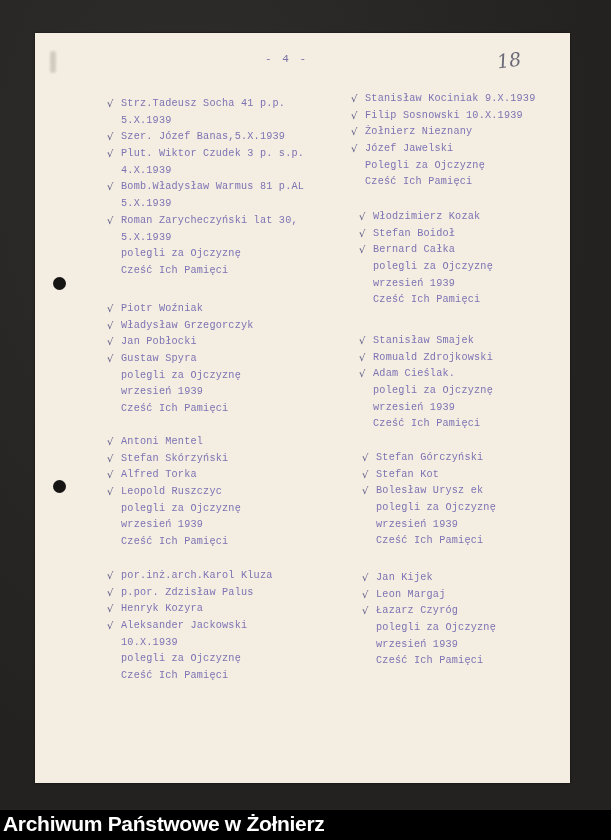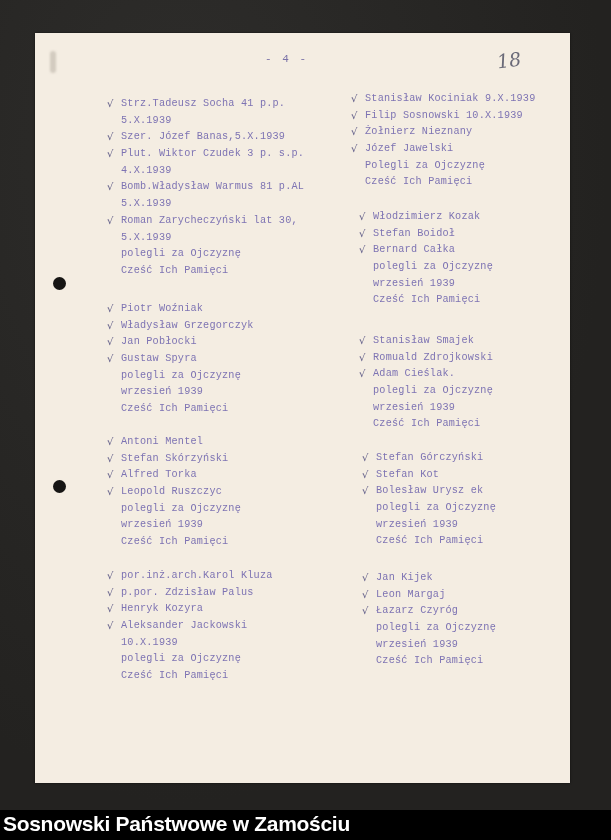--- a/index.html
+++ b/index.html
@@ -71,13 +71,13 @@
   <div class="typed" style="left:86px; top:535px;"><span class="line"><span class="check">√</span><span>por.inż.arch.Karol Kluza</span></span><span class="line"><span class="check">√</span><span>p.por. Zdzisław Palus</span></span><span class="line"><span class="check">√</span><span>Henryk Kozyra</span></span><span class="line"><span class="check">√</span><span>Aleksander Jackowski</span></span><span class="line"><span>10.X.1939</span></span><span class="line"><span>polegli za Ojczyznę</span></span><span class="line"><span>Cześć Ich Pamięci</span></span></div>
 
   <div class="typed" style="left:330px; top:58px;"><span class="line"><span class="check">√</span><span>Stanisław Kociniak 9.X.1939</span></span><span class="line"><span class="check">√</span><span>Filip Sosnowski 10.X.1939</span></span><span class="line"><span class="check">√</span><span>Żołnierz Nieznany</span></span><span class="line"><span class="check">√</span><span>Józef Jawelski</span></span><span class="line"><span>Polegli za Ojczyznę</span></span><span class="line"><span>Cześć Ich Pamięci</span></span></div>
   <div class="typed" style="left:338px; top:176px;"><span class="line"><span class="check">√</span><span>Włodzimierz Kozak</span></span><span class="line"><span class="check">√</span><span>Stefan Boidoł</span></span><span class="line"><span class="check">√</span><span>Bernard Całka</span></span><span class="line"><span>polegli za Ojczyznę</span></span><span class="line"><span>wrzesień 1939</span></span><span class="line"><span>Cześć Ich Pamięci</span></span></div>
   <div class="typed" style="left:338px; top:300px;"><span class="line"><span class="check">√</span><span>Stanisław Smajek</span></span><span class="line"><span class="check">√</span><span>Romuald Zdrojkowski</span></span><span class="line"><span class="check">√</span><span>Adam Cieślak.</span></span><span class="line"><span>polegli za Ojczyznę</span></span><span class="line"><span>wrzesień 1939</span></span><span class="line"><span>Cześć Ich Pamięci</span></span></div>
   <div class="typed" style="left:341px; top:417px;"><span class="line"><span class="check">√</span><span>Stefan Górczyński</span></span><span class="line"><span class="check">√</span><span>Stefan Kot</span></span><span class="line"><span class="check">√</span><span>Bolesław Urysz ek</span></span><span class="line"><span>polegli za Ojczyznę</span></span><span class="line"><span>wrzesień 1939</span></span><span class="line"><span>Cześć Ich Pamięci</span></span></div>
   <div class="typed" style="left:341px; top:537px;"><span class="line"><span class="check">√</span><span>Jan Kijek</span></span><span class="line"><span class="check">√</span><span>Leon Margaj</span></span><span class="line"><span class="check">√</span><span>Łazarz Czyróg</span></span><span class="line"><span>polegli za Ojczyznę</span></span><span class="line"><span>wrzesień 1939</span></span><span class="line"><span>Cześć Ich Pamięci</span></span></div>
 </div>
 
 <div class="caption-band"></div>
-<div class="caption">Sosnowski Państwowe w Zamościu</div>
+<div class="caption">Archiwum Państwowe w Żołnierz</div>
 
 </body></html>

